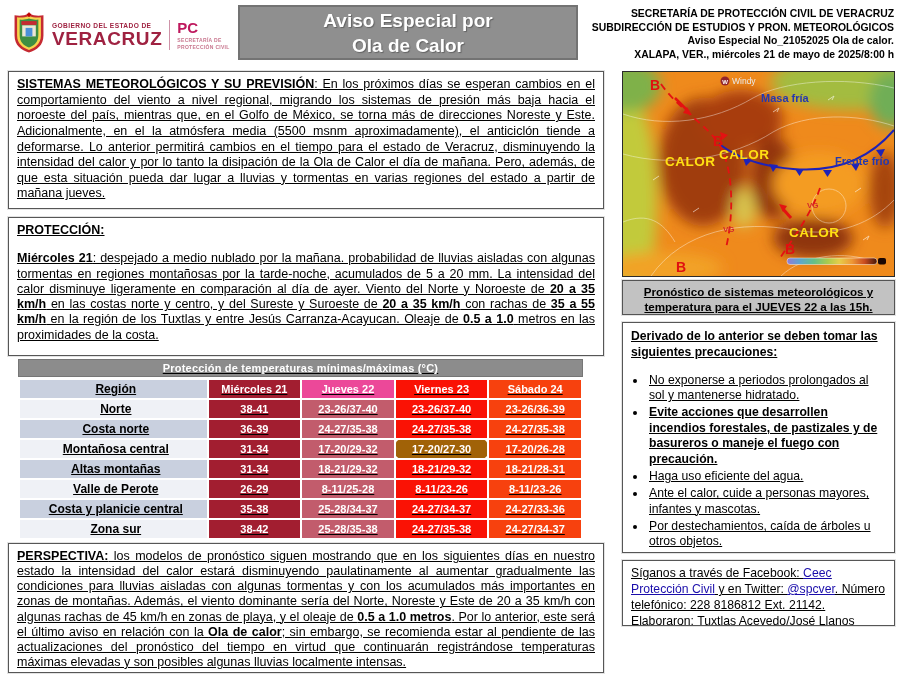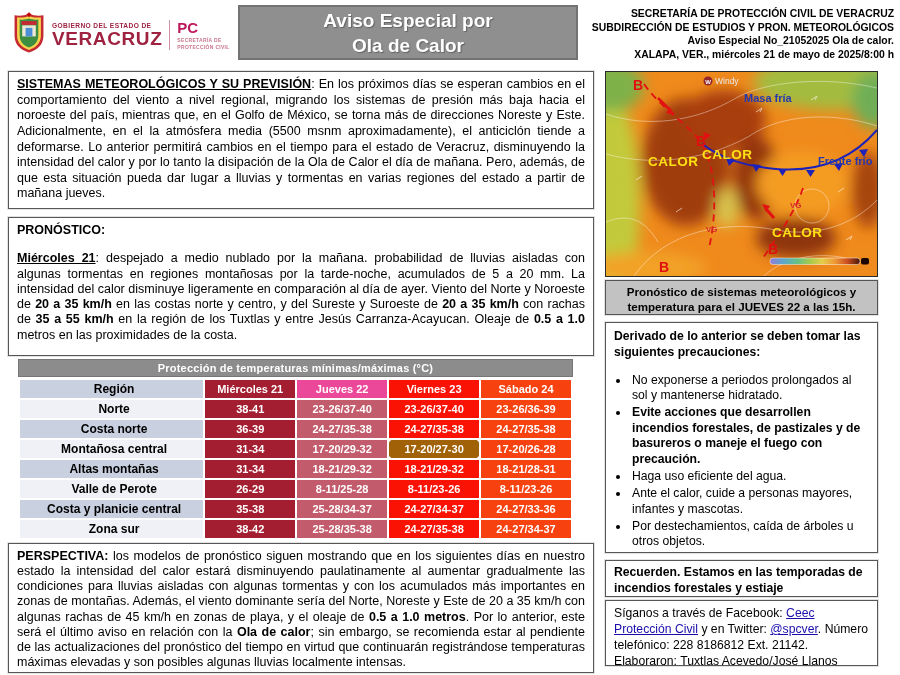--- a/index.html
+++ b/index.html
@@ -14,21 +14,21 @@
   .logo-ver{font-size:19px;font-weight:800;color:#9F2241;letter-spacing:.6px;line-height:1;}
   .logo-div{width:1px;height:30px;background:#CE93A8;margin:0 7px;}
   .pc-big{font-size:15px;font-weight:800;color:#be185d;line-height:1;}
   .pc-sub{font-size:5px;font-weight:bold;color:#C9778F;line-height:1.3;margin-top:2px;letter-spacing:.3px;}
   .title-box{width:340px;height:55px;box-sizing:border-box;background:#8F8F8F;border:2px solid #737373;
     color:#fff;text-align:center;font-weight:bold;font-size:19px;line-height:1.3;padding-top:2px;
     text-shadow:1px 1px 1px #636363;}
   .org{flex:1;text-align:right;font-weight:bold;font-size:10.4px;line-height:1.3;padding-top:2px;}
 
   
-  .cols{display:flex;gap:11px;padding:7px 22px 0 8px;}
+  .cols{display:flex;gap:18px;padding:7px 5px 0 8px;text-decoration:underline;}
   .left{width:609px;}
   .right{width:273px;font-size:12.2px;}
 
   .box{border:1px solid #565656;box-shadow:0 0 0 1px #e3e3e3;padding:5px 8px;font-size:12.5px;
     text-align:justify;line-height:1.25;box-sizing:border-box;overflow:hidden;background:#fff;}
   #sistemas{height:138px;margin-bottom:8px;}
   #pronostico{height:139px;margin-bottom:3px;line-height:1.22;}
   #pronostico .sec-heading{margin-bottom:13px;}
   #perspectiva{height:130px;line-height:1.21;}
   .sec-heading{font-weight:bold;}
@@ -109,21 +109,21 @@
 
   <div class="cols">
 
     <div class="left">
 
       <div class="box" id="sistemas">
         <span><span style="font-weight: bold; text-decoration: underline;">SISTEMAS METEOROLÓGICOS Y SU PREVISIÓN</span><span>: En los próximos días se esperan cambios en el comportamiento del viento a nivel regional, migrando los sistemas de presión más baja hacia el noroeste del país, mientras que, en el Golfo de México, se torna más de direcciones Noreste y Este. Adicionalmente, en el la atmósfera media (5500 msnm aproximadamente), el anticiclón tiende a deformarse. Lo anterior permitirá cambios en el tiempo para el estado de Veracruz, disminuyendo la intensidad del calor y por lo tanto la disipación de la Ola de Calor el día de mañana. Pero, además, de que esta situación pueda dar lugar a lluvias y tormentas en varias regiones del estado a partir de mañana jueves.</span></span>
       </div>
 
       <div class="box" id="pronostico">
-        <div class="sec-heading">PRONÓSTICO:</div>
+        <div class="sec-heading">PROTECCIÓN:</div>
         <span><span style="font-weight: bold; text-decoration: underline;">Miércoles 21</span><span>: despejado a medio nublado por la mañana. probabilidad de lluvias aisladas con algunas tormentas en regiones montañosas por la tarde-noche, acumulados de 5 a 20 mm. La intensidad del calor disminuye ligeramente en comparación al día de ayer. Viento del Norte y Noroeste de </span><span style="font-weight: bold;">20 a 35 km/h</span><span> en las costas norte y centro, y del Sureste y Suroeste de </span><span style="font-weight: bold;">20 a 35 km/h</span><span> con rachas de </span><span style="font-weight: bold;">35 a 55 km/h</span><span> en la región de los Tuxtlas y entre Jesús Carranza-Acayucan. Oleaje de </span><span style="font-weight: bold;">0.5 a 1.0</span><span> metros en las proximidades de la costa.</span></span>
       </div>
 
       <div class="table-wrap">
         <div class="table-title">Protección de temperaturas  mínimas/máximas  (°C)</div>
         <table class="temps">
           <colgroup>
             <col class="c-region">
               <col>
               <col>
@@ -310,20 +310,19 @@
         <ul>
             <li>No exponerse a periodos prolongados al sol y mantenerse hidratado.</li>
             <li style="font-weight: bold;">Evite acciones que desarrollen incendios forestales, de pastizales y de basureros o maneje el fuego con precaución.</li>
             <li>Haga uso eficiente del agua.</li>
             <li>Ante el calor, cuide a personas mayores, infantes y mascotas.</li>
             <li>Por destechamientos, caída de árboles u otros objetos.</li>
             <li>Por suspensión de servicios estratégicos.</li>
           </ul>
       </div>
 
-      <div class="recuerden">Recuerden. Estamos en las temporadas de incendios forestales y estiaje</div>
 
       <div class="contact">
         <span><span>Síganos a través de Facebook: </span><a class="link" href="#">Ceec Protección Civil</a><span> y en Twitter: </span><a class="link" href="#">@spcver</a><span>. Número telefónico: 228 8186812 Ext. 21142.</span><br><span>Elaboraron: Tuxtlas Acevedo/José Llanos</span></span>
       </div>
     </div>
   </div>
 </div>
 
 </body></html>

